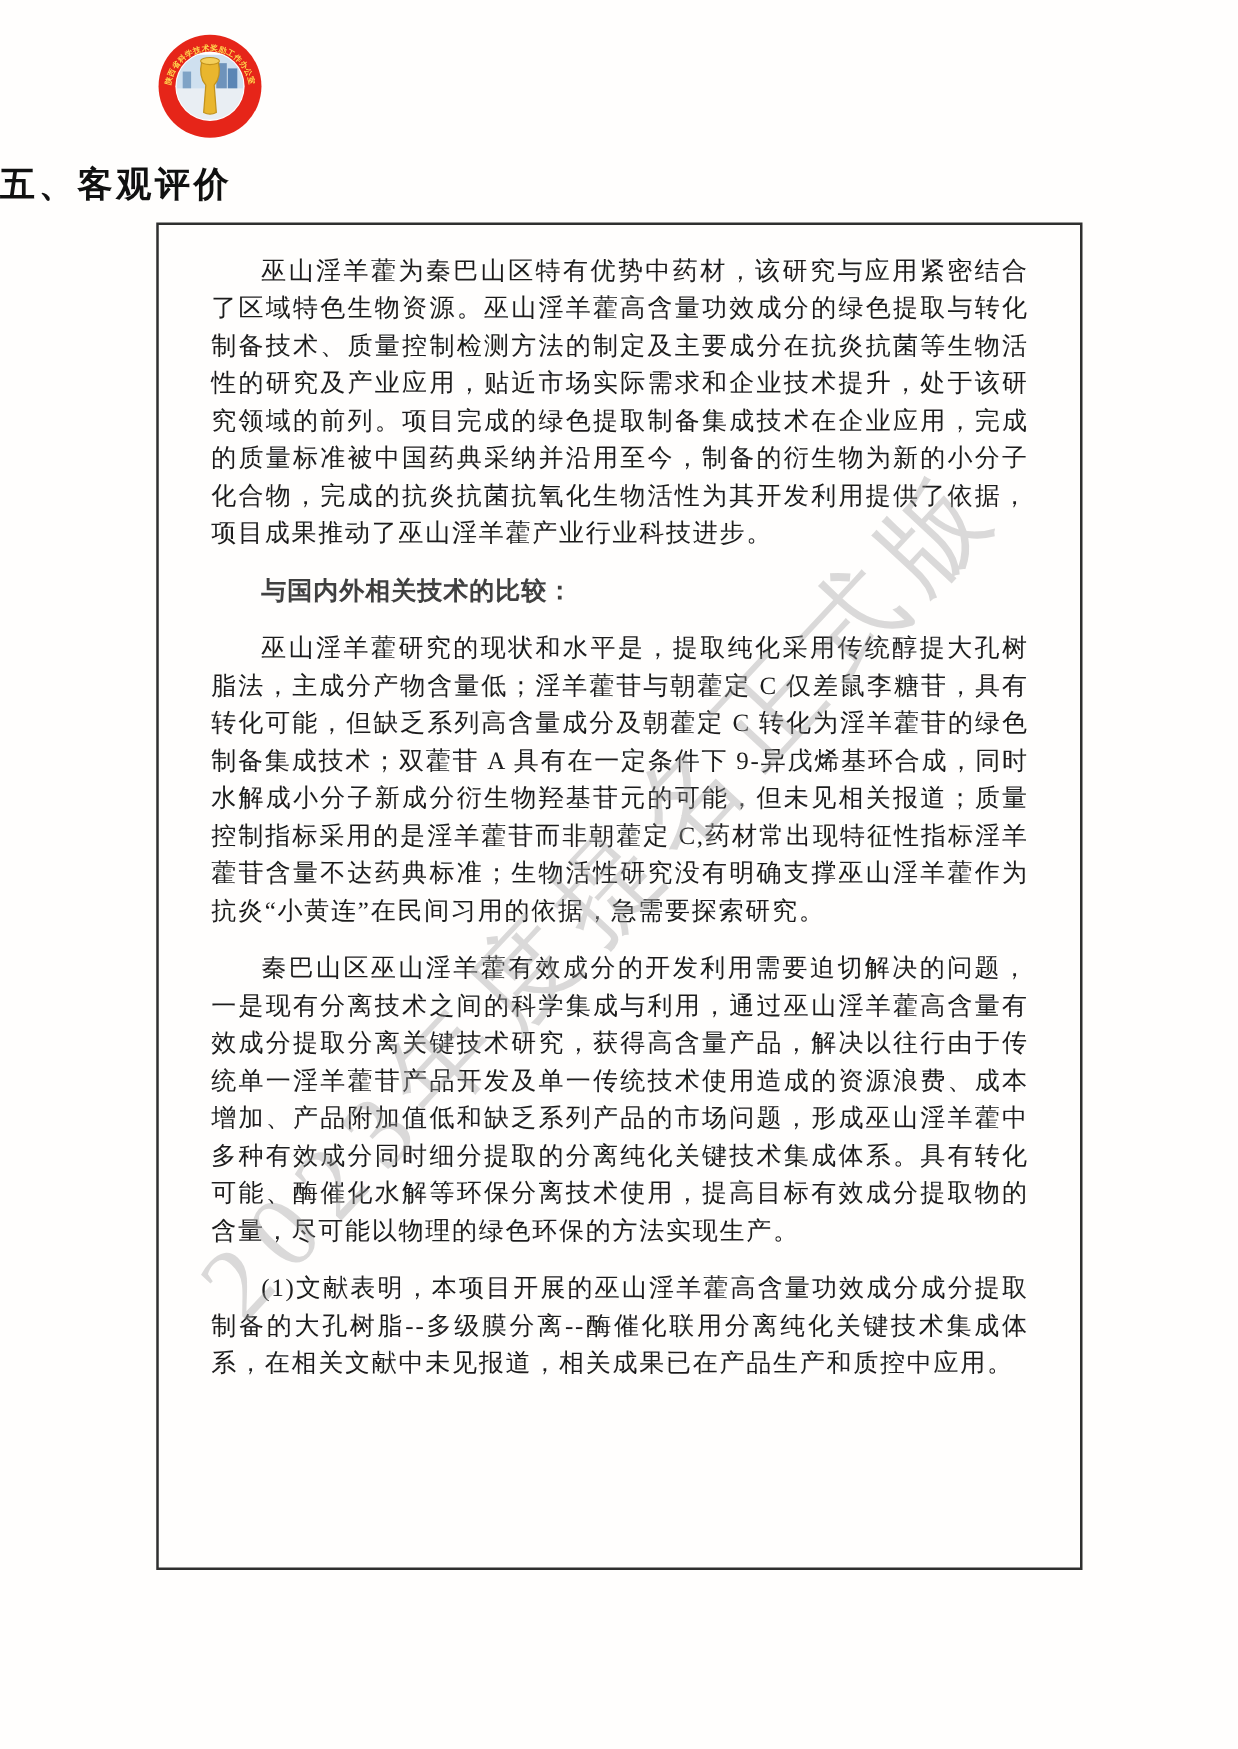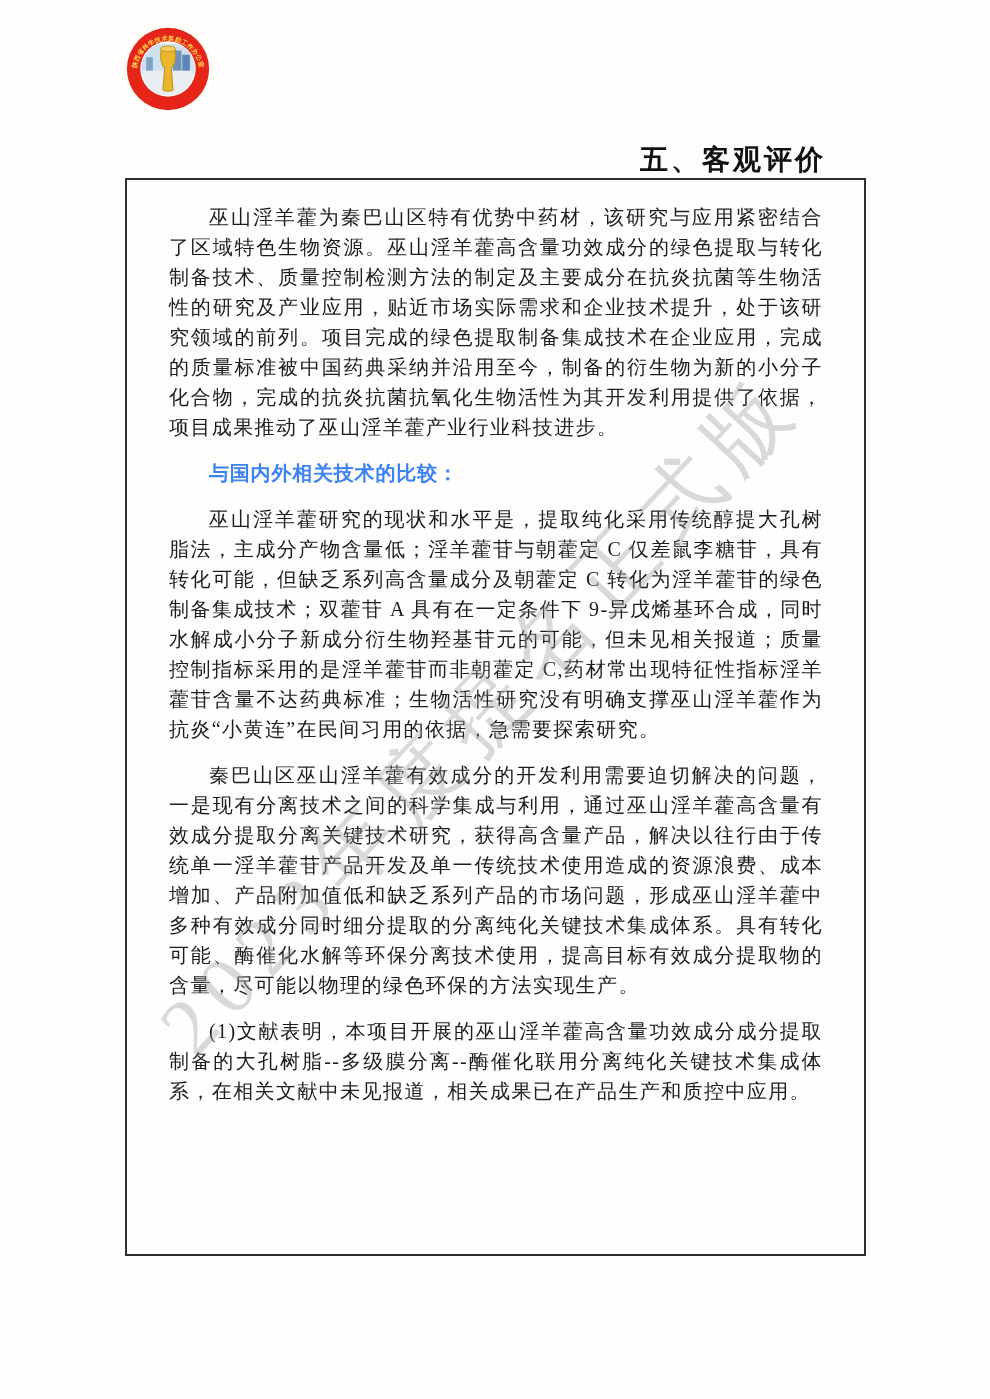--- a/index.html
+++ b/index.html
@@ -11,21 +11,21 @@
     overflow:hidden;
   }
   .page{position:absolute;inset:0;background:#fffefd;}
 
   
   .seal{position:absolute;left:126px;top:27px;width:84px;height:84px;}
 
   
   .title{
     position:absolute;left:0;top:129px;width:814px;
-    margin:12px;text-align:right;
+    margin:0;text-align:left;
     font-size:28px;font-weight:bold;color:#111;
     letter-spacing:3px;
     font-family:"Liberation Serif", serif;
   }
 
   
   .content-box{
     position:absolute;left:125px;top:178px;
     width:741px;height:1078px;
     box-sizing:border-box;
@@ -39,21 +39,21 @@
     font-size:20px;
     line-height:30px;
     letter-spacing:1.4px;
     color:#1c1c1c;
     text-align:justify;
     text-indent:2em;
     font-family:"Liberation Serif", serif;
   }
   .para.bold{
     font-weight:bold;
-    color:#3b82f6;
+    color:#404040;
     font-family:Liberation Serif, serif;
     letter-spacing:0.8px;
   }
 
   
   .watermark{
     position:absolute;left:480px;top:715px;
     transform:translate(-50%,-50%) rotate(-47deg);
     white-space:nowrap;
     font-size:82px;

